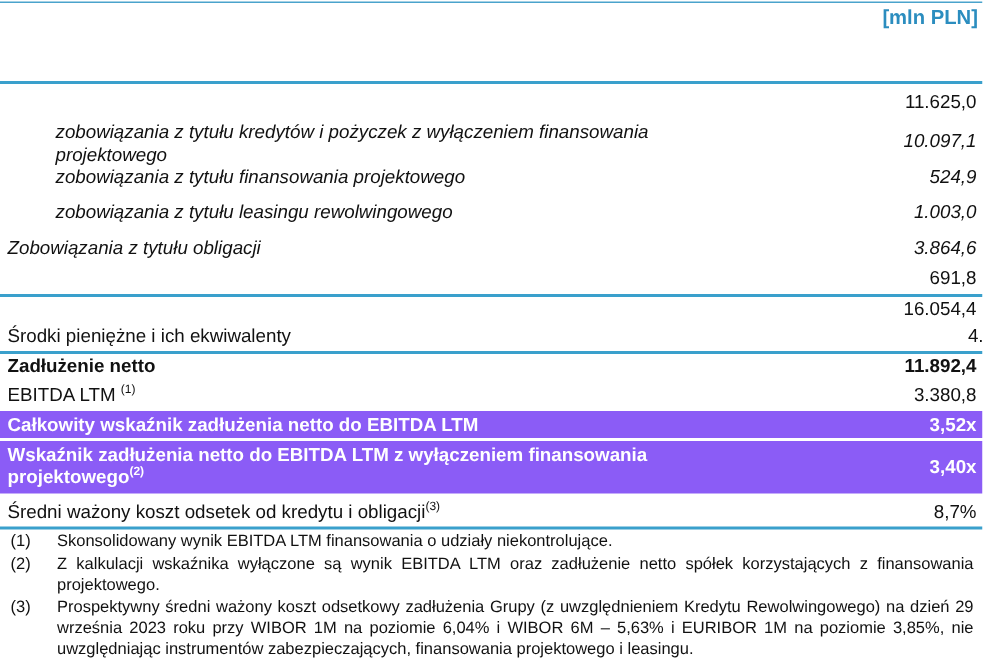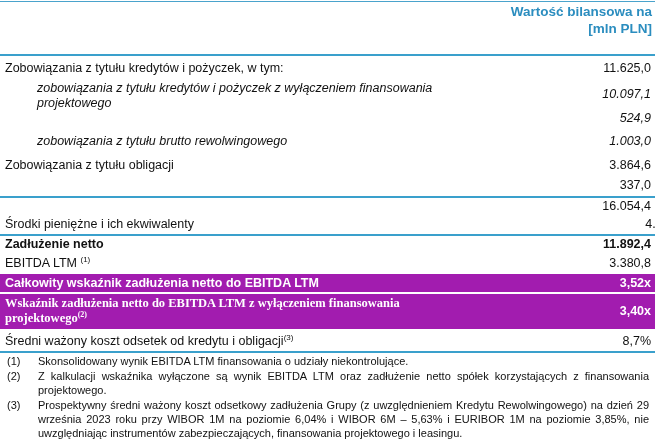--- a/index.html
+++ b/index.html
@@ -8,64 +8,63 @@
   .topline { position:absolute; left:0; top:1px; width:655px; height:1px; background:#4aa3cc; }
   .header { position:absolute; right:3px; top:3px; width:260px; text-align:right;
             color:#2b8dbf; font-weight:bold; font-size:13.5px; line-height:17px; }
   .hrule { position:absolute; left:0; width:655px; background:#3aa0cc; }
   .row { position:absolute; left:0; width:655px; font-size:12.5px; }
   .row .lbl { position:absolute; left:5px; }
   .row .val { position:absolute; right:4px; text-align:center; }
   .row.sub .lbl { left:37px; font-style:italic; width:440px; line-height:15px; }
   .row.sub .val { font-style:italic; }
   .row.bold { font-weight:bold; }
-  .row.hl { background:#a21caf; color:#ffffff; font-weight:bold; }
+  .row.hl { background:#8b5cf6; color:#ffffff; font-weight:bold; }
   sup { font-size:8px; vertical-align:super; line-height:0; }
   .fn { position:absolute; left:0; width:655px; font-size:11px; line-height:14px; }
   .fn .num { position:absolute; left:7px; }
   .fn .txt { position:absolute; left:38px; width:611px; text-align:justify; }
 </style>
 </head>
 <body>
 
 <div class="topline"></div>
 
 <div class="header">
-  <div>Wartość bilansowa na</div>
   <div>[mln PLN]</div>
 </div>
 
 <div class="hrule" style="top:54px;height:2px;"></div>
 
 <div class="row" style="top:59px;height:18px;">
-  <span class="lbl" style="top:2px;">Zobowiązania z tytułu kredytów i pożyczek, w tym:</span>
   <span class="val" style="top:2px;">11.625,0</span>
 </div>
 
 <div class="row sub" style="top:79px;height:32px;">
   <span class="lbl" style="top:2px;">zobowiązania z tytułu kredytów i pożyczek z wyłączeniem finansowania projektowego</span>
   <span class="val" style="top:8px;">10.097,1</span>
 </div>
 
 <div class="row sub" style="top:109px;height:18px;">
+  <span class="lbl" style="top:2px;">zobowiązania z tytułu finansowania projektowego</span>
   <span class="val" style="top:2px;">524,9</span>
 </div>
 
 <div class="row sub" style="top:132px;height:18px;">
-  <span class="lbl" style="top:2px;">zobowiązania z tytułu brutto rewolwingowego</span>
+  <span class="lbl" style="top:2px;">zobowiązania z tytułu leasingu rewolwingowego</span>
   <span class="val" style="top:2px;">1.003,0</span>
 </div>
 
-<div class="row" style="top:156px;height:18px;">
+<div class="row" style="top:156px;height:18px;font-style:italic;">
   <span class="lbl" style="top:2px;">Zobowiązania z tytułu obligacji</span>
   <span class="val" style="top:2px;">3.864,6</span>
 </div>
 
 <div class="row" style="top:176px;height:18px;">
-  <span class="val" style="top:2px;">337,0</span>
+  <span class="val" style="top:2px;">691,8</span>
 </div>
 
 <div class="hrule" style="top:196px;height:2px;"></div>
 
 <div class="row bold" style="top:197px;height:18px;">
   <span class="val" style="top:2px;font-weight:normal;">16.054,4</span>
 </div>
 
 <div class="row" style="top:215px;height:18px;padding-left:36px;">
   <span class="lbl" style="top:2px;">Środki pieniężne i ich ekwiwalenty</span>
@@ -83,21 +82,21 @@
   <span class="lbl" style="top:2px;"><span>EBITDA LTM</span> <sup>(1)</sup></span>
   <span class="val" style="top:2px;">3.380,8</span>
 </div>
 
 <div class="row hl" style="top:274px;height:18px;">
   <span class="lbl" style="top:2px;">Całkowity wskaźnik zadłużenia netto do EBITDA LTM</span>
   <span class="val" style="top:2px;">3,52x</span>
 </div>
 
 <div class="row hl" style="top:294px;height:35px;">
-  <span class="lbl" style="top:2px;width:470px;line-height:15px;font-family:Liberation Serif, serif;"><span>Wskaźnik zadłużenia netto do EBITDA LTM z wyłączeniem finansowania projektowego</span><sup>(2)</sup></span>
+  <span class="lbl" style="top:2px;width:470px;line-height:15px;"><span>Wskaźnik zadłużenia netto do EBITDA LTM z wyłączeniem finansowania projektowego</span><sup>(2)</sup></span>
   <span class="val" style="top:10px;">3,40x</span>
 </div>
 
 <div class="row" style="top:332px;height:18px;">
   <span class="lbl" style="top:2px;"><span>Średni ważony koszt odsetek od kredytu i obligacji</span><sup>(3)</sup></span>
   <span class="val" style="top:2px;">8,7%</span>
 </div>
 
 <div class="hrule" style="top:351px;height:2px;"></div>
 

